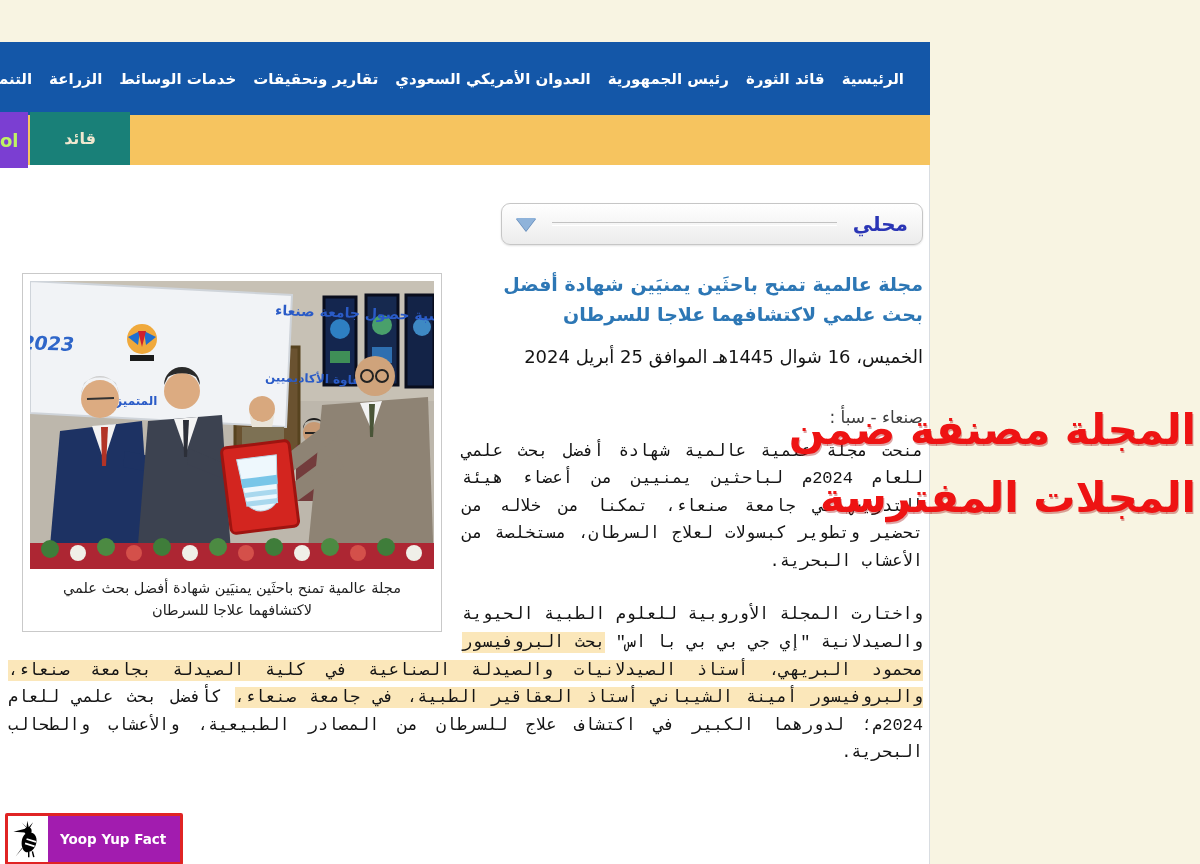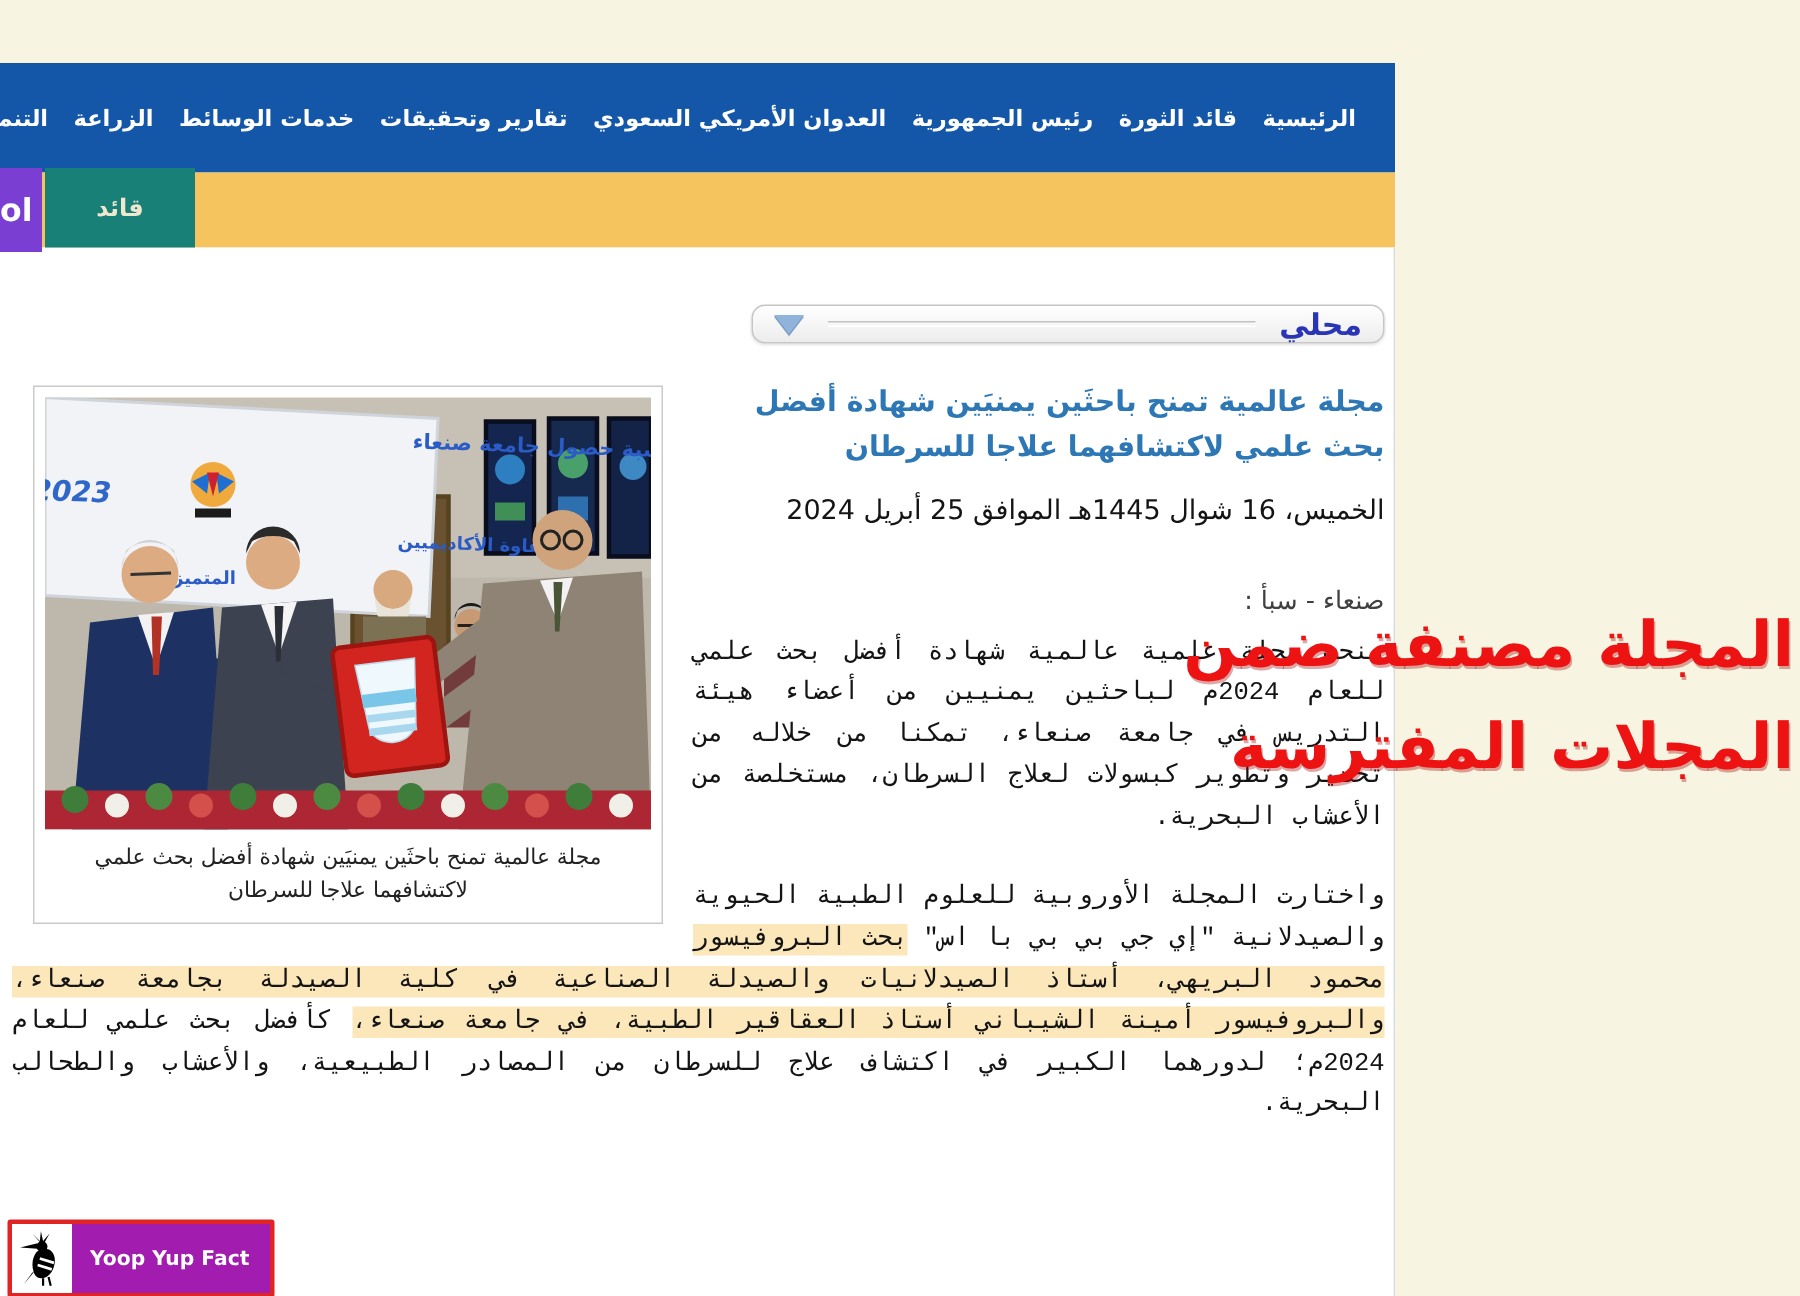--- a/index.html
+++ b/index.html
@@ -20,33 +20,33 @@
   }
   
   .lang-band{position:absolute;top:115px;left:0;width:930px;height:50px;background:#f6c45f;}
   .btn-farsi{
     position:absolute;top:112px;left:30px;width:100px;height:53px;
     background:#198078;color:#efe7cf;font-weight:bold;font-size:16px;
     display:flex;align-items:center;justify-content:center;cursor:pointer;z-index:3;
   }
   .btn-partial{
     position:absolute;top:112px;left:0;width:28px;height:56px;
-    background:#7b3ed2;color:#ffffff;font-weight:bold;font-size:21px;
+    background:#7b3ed2;color:#bef264;font-weight:bold;font-size:18px;
     display:flex;align-items:center;justify-content:flex-start;cursor:pointer;z-index:3;
     overflow:hidden;
   }
   
   .panel{
     position:absolute;top:165px;left:0;width:930px;height:699px;
     background:#ffffff;border-right:1px solid #d9dde1;box-sizing:border-box;
     padding:0 6px 0 8px;direction:rtl;
   }
   
   .catbar{
-    width:422px;height:26px;margin:38px 0 24px auto;
+    width:422px;height:42px;margin:38px 0 24px auto;
     border:1px solid #c6c6c6;border-radius:9px;
     background:linear-gradient(#ffffff,#ececec);
     box-shadow:0 1px 2px rgba(0,0,0,.12);
     display:flex;align-items:center;direction:rtl;
     padding:0 14px;box-sizing:border-box;cursor:pointer;
   }
   .catbar .cat-label{color:#2a35b5;font-weight:bold;font-size:20px;}
   .catbar .cat-line{flex:1;height:2px;margin:0 16px;
     border-top:1px solid #c2c2c2;border-bottom:1px solid #ffffff;}
   .dd-arrow{width:0;height:0;border:10px solid transparent;border-bottom:0;

